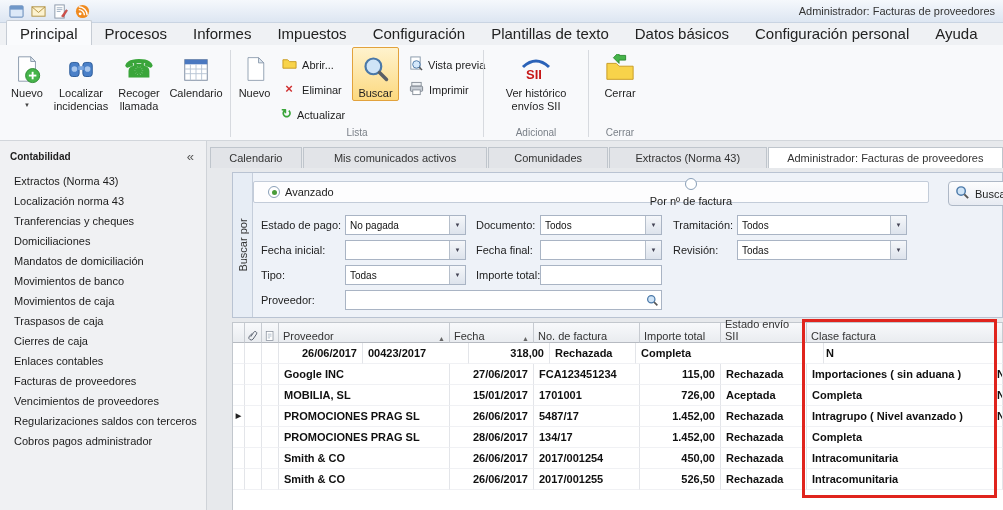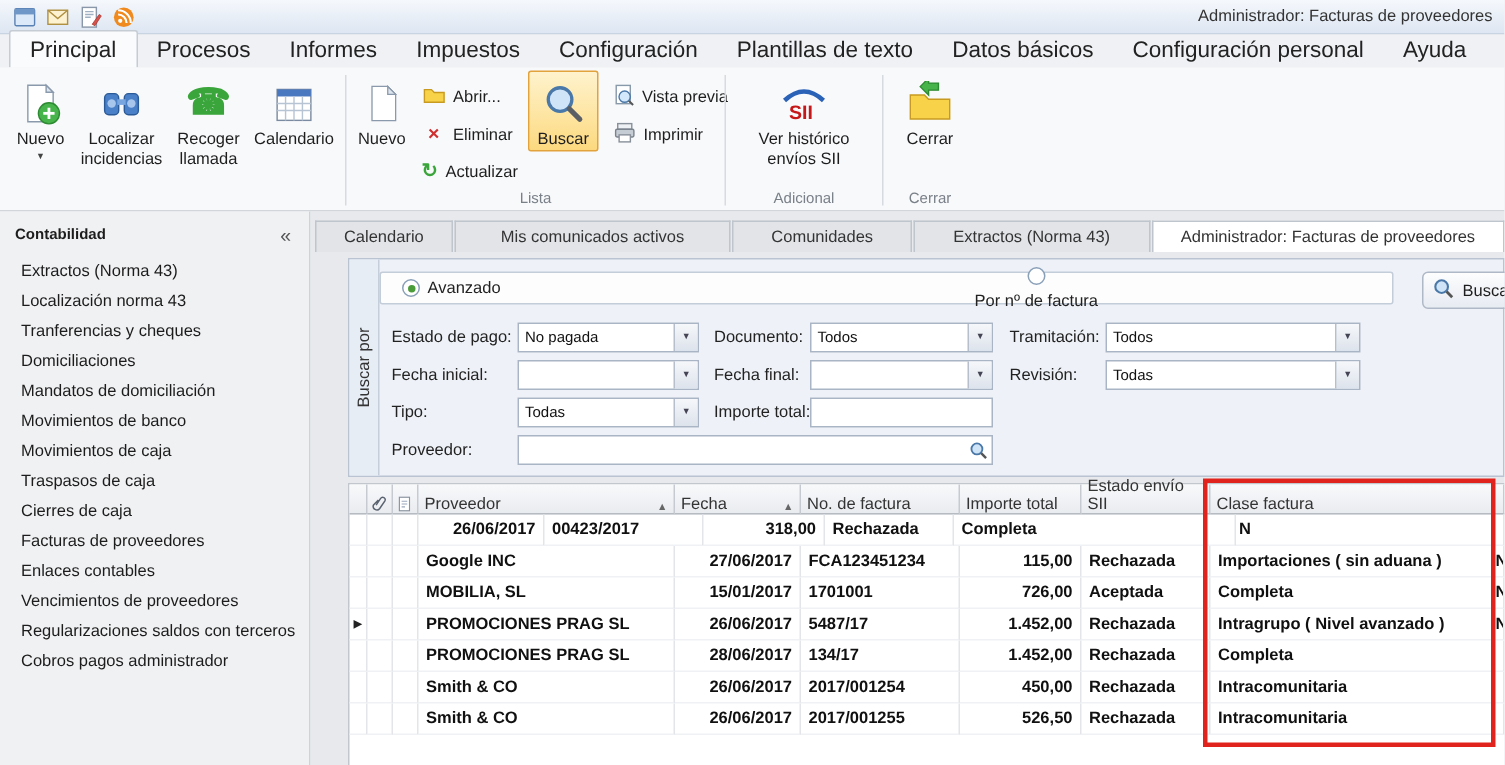--- a/index.html
+++ b/index.html
@@ -307,22 +307,22 @@
     </div>
     <div class="sidebar-item">Extractos (Norma 43)</div>
     <div class="sidebar-item">Localización norma 43</div>
     <div class="sidebar-item">Tranferencias y cheques</div>
     <div class="sidebar-item">Domiciliaciones</div>
     <div class="sidebar-item">Mandatos de domiciliación</div>
     <div class="sidebar-item">Movimientos de banco</div>
     <div class="sidebar-item">Movimientos de caja</div>
     <div class="sidebar-item">Traspasos de caja</div>
     <div class="sidebar-item">Cierres de caja</div>
+    <div class="sidebar-item">Enlaces contables</div>
     <div class="sidebar-item">Facturas de proveedores</div>
-    <div class="sidebar-item">Enlaces contables</div>
     <div class="sidebar-item">Vencimientos de proveedores</div>
     <div class="sidebar-item">Regularizaciones saldos con terceros</div>
     <div class="sidebar-item">Cobros pagos administrador</div>
   </div>
 
   <div class="main">
 
     <div class="doc-tabs">
       <div class="doc-tab dt0">Calendario</div>
       <div class="doc-tab dt1">Mis comunicados activos</div>

